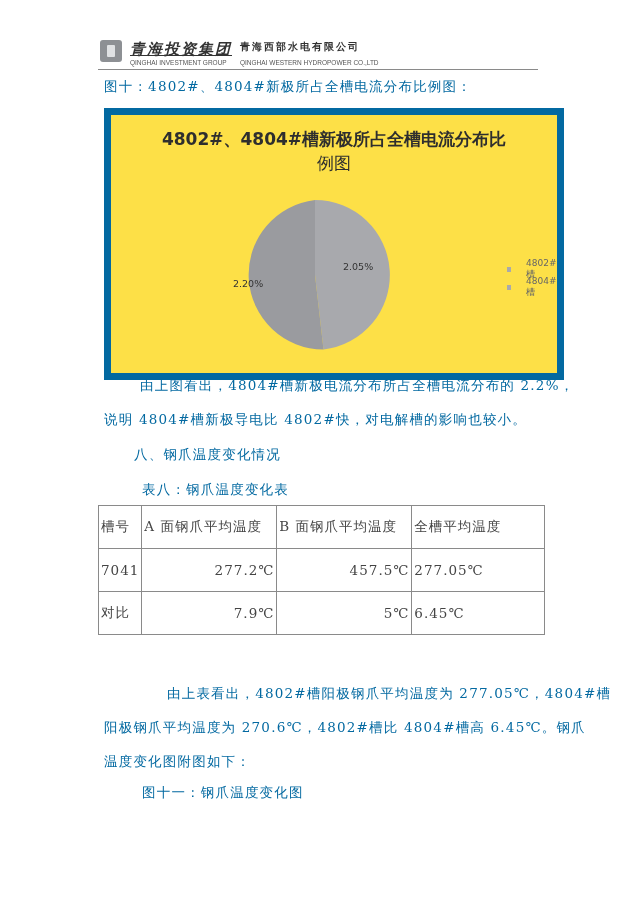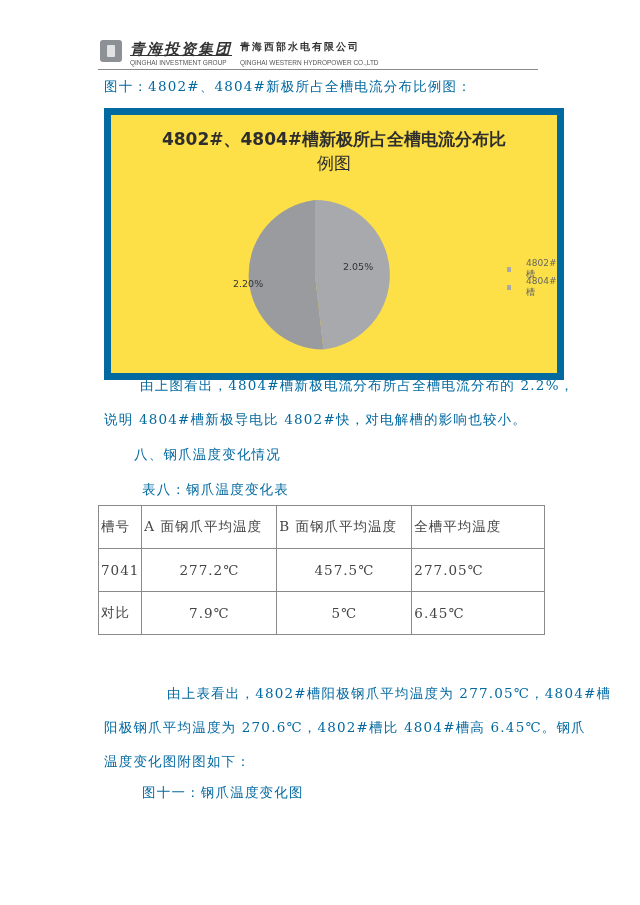--- a/index.html
+++ b/index.html
@@ -15,21 +15,21 @@
   .hdr-rule { left:98px; top:69px; width:440px; height:1px; background:#8a8a8a; }
   .p { font-size:13.5px; letter-spacing:1.2px; white-space:nowrap; color:#0369a1; }
   .chart-box { left:104px; top:108px; width:446px; height:258px; border:7px solid #0369a1; background:#fde047; }
   .chart-title { left:0; width:446px; text-align:center; font-family:"DejaVu Sans",sans-serif; font-weight:bold; font-size:17px; color:#2e2e2e; top:12px; line-height:24px; }
   .chart-title .l2 { font-weight:normal; }
   .pie-label { font-family:"DejaVu Sans",sans-serif; font-size:9.5px; color:#333; }
   .legend-item { font-family:"DejaVu Sans",sans-serif; font-size:9px; color:#666; display:flex; align-items:center; gap:15px; }
   .legend-swatch { width:5px; height:5px; background:#a9a9ab; display:inline-block; }
   table.t { position:absolute; left:98px; top:505px; width:447px; border-collapse:collapse; font-size:13.5px; color:#444; }
   table.t td { border:1px solid #8a8a8a; height:42px; padding:0 2px; letter-spacing:1px; }
-  td.c { text-align:center; }
+  td.c { text-align:right; }
 </style>
 </head>
 <body>
 
 <div class="abs hdr-logo"></div>
 <div class="abs hdr-cn1">青海投资集团</div>
 <div class="abs hdr-cn2">青海西部水电有限公司</div>
 <div class="abs hdr-en1">QINGHAI INVESTMENT GROUP</div>
 <div class="abs hdr-en2">QINGHAI WESTERN HYDROPOWER CO.,LTD</div>
 <div class="abs hdr-rule"></div>

